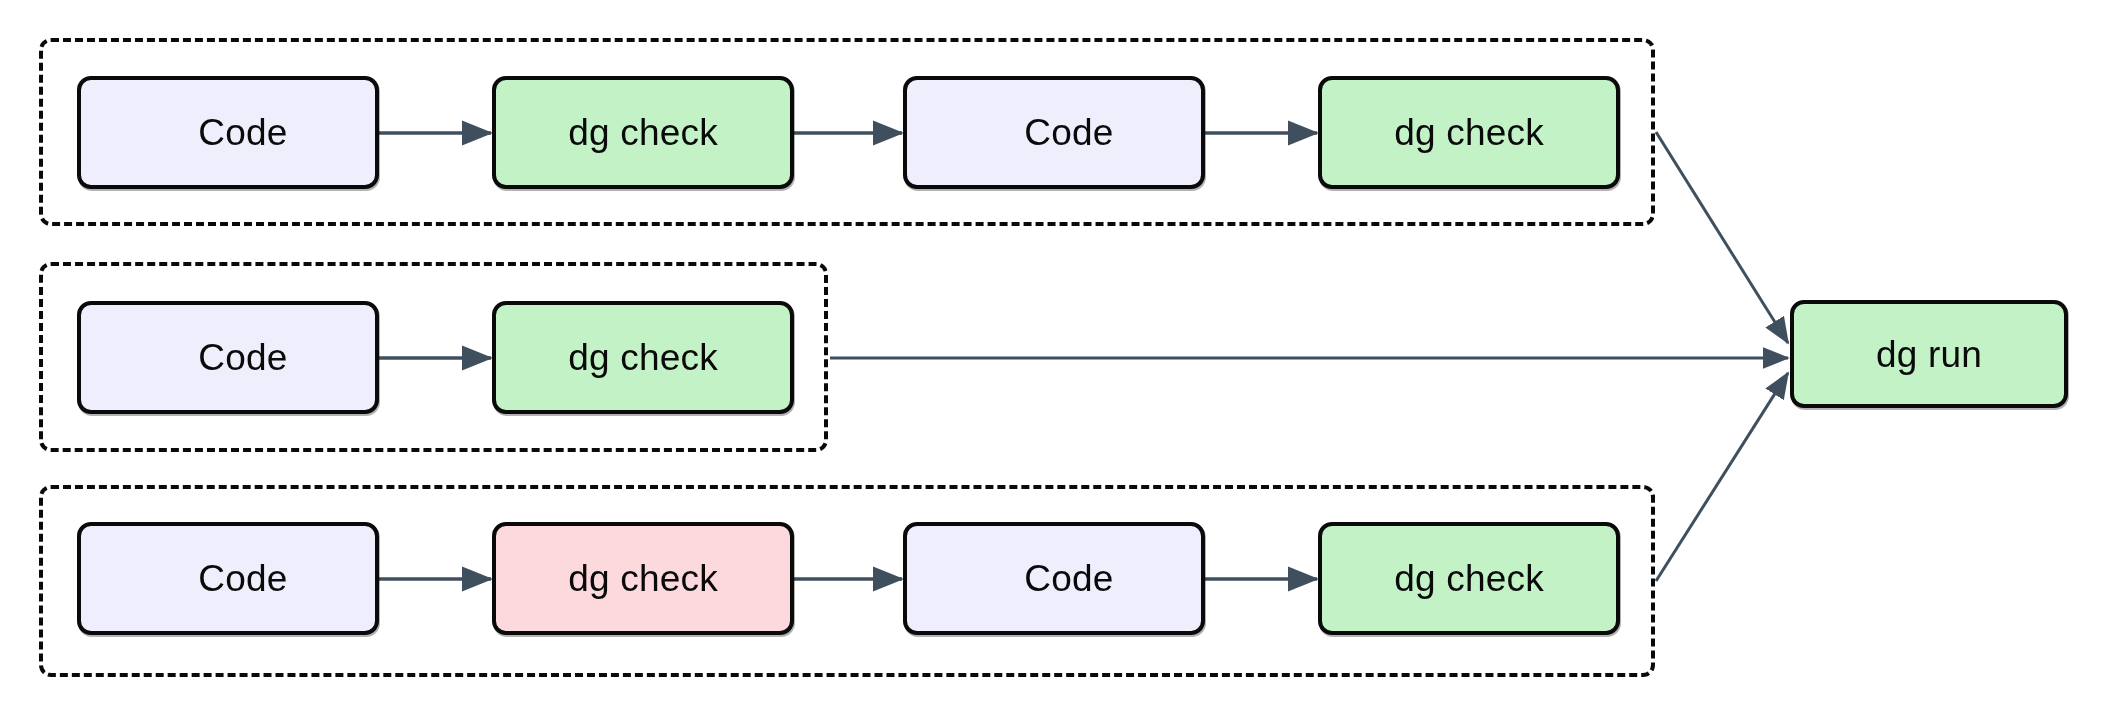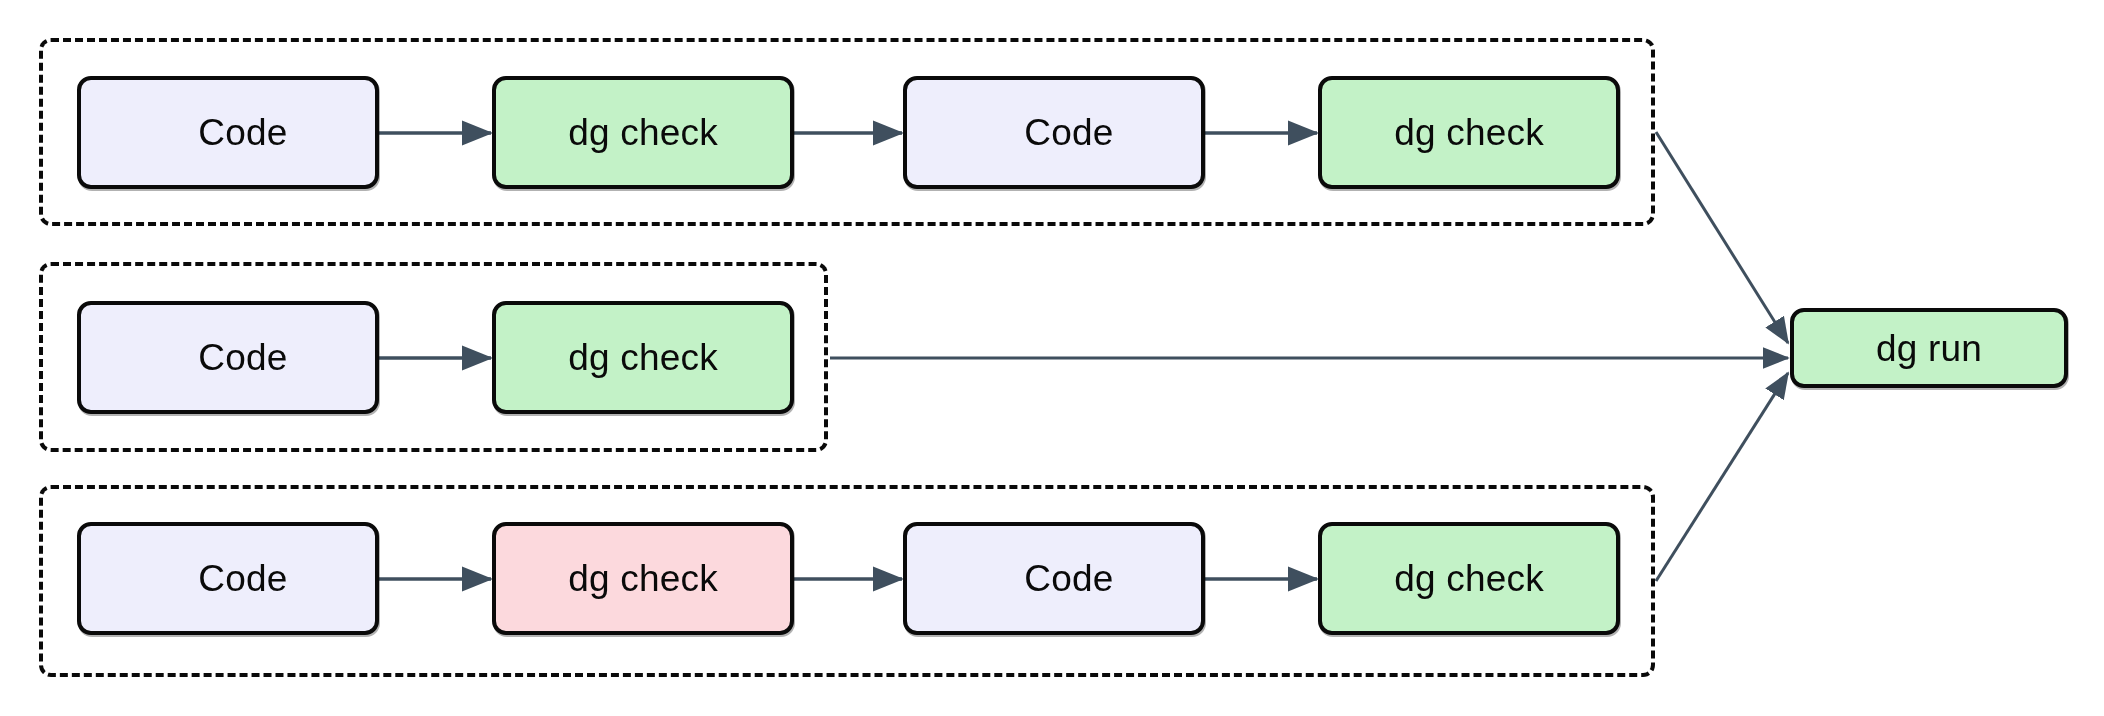--- a/index.html
+++ b/index.html
@@ -114,17 +114,17 @@
   <div class="node fill-fail" style="left:492px; top:522px; width:302px; height:113px;">
     <span class="node-label">dg check</span>
   </div>
   <div class="node fill-code" style="left:903px; top:522px; width:302px; height:113px;">
     <span class="node-label">Code</span>
   </div>
   <div class="node fill-pass" style="left:1318px; top:522px; width:302px; height:113px;">
     <span class="node-label">dg check</span>
   </div>
 
-  <div class="node fill-pass" style="left:1790px; top:308px; width:278px; height:80px;">
+  <div class="node fill-pass" style="left:1790px; top:300px; width:278px; height:108px;">
     <span class="node-label">dg run</span>
   </div>
 
 </div>
 
 </body></html>

